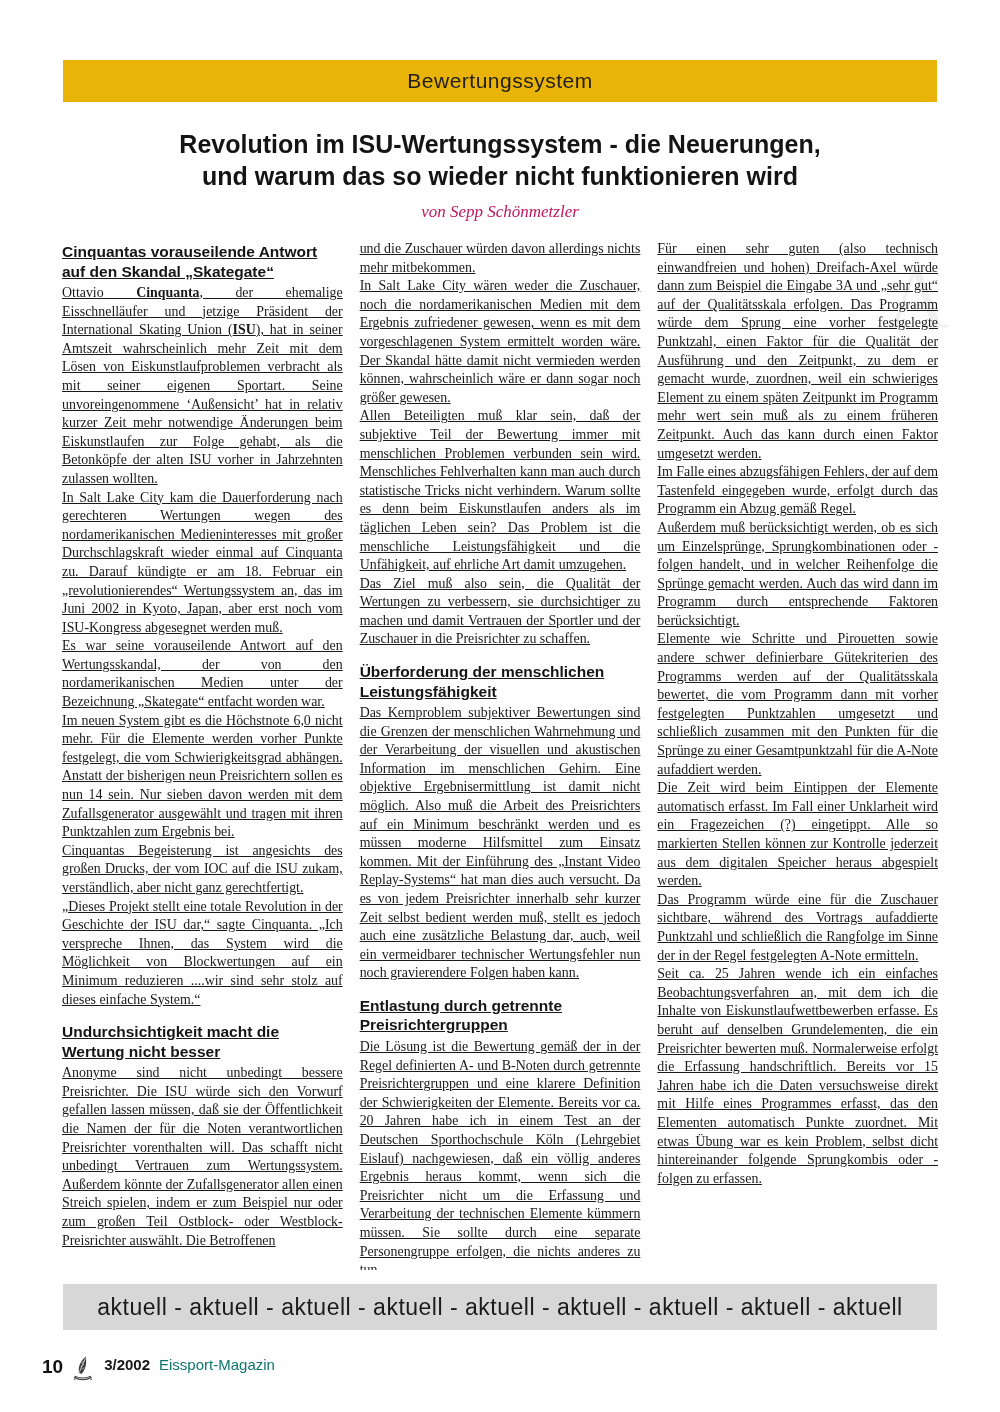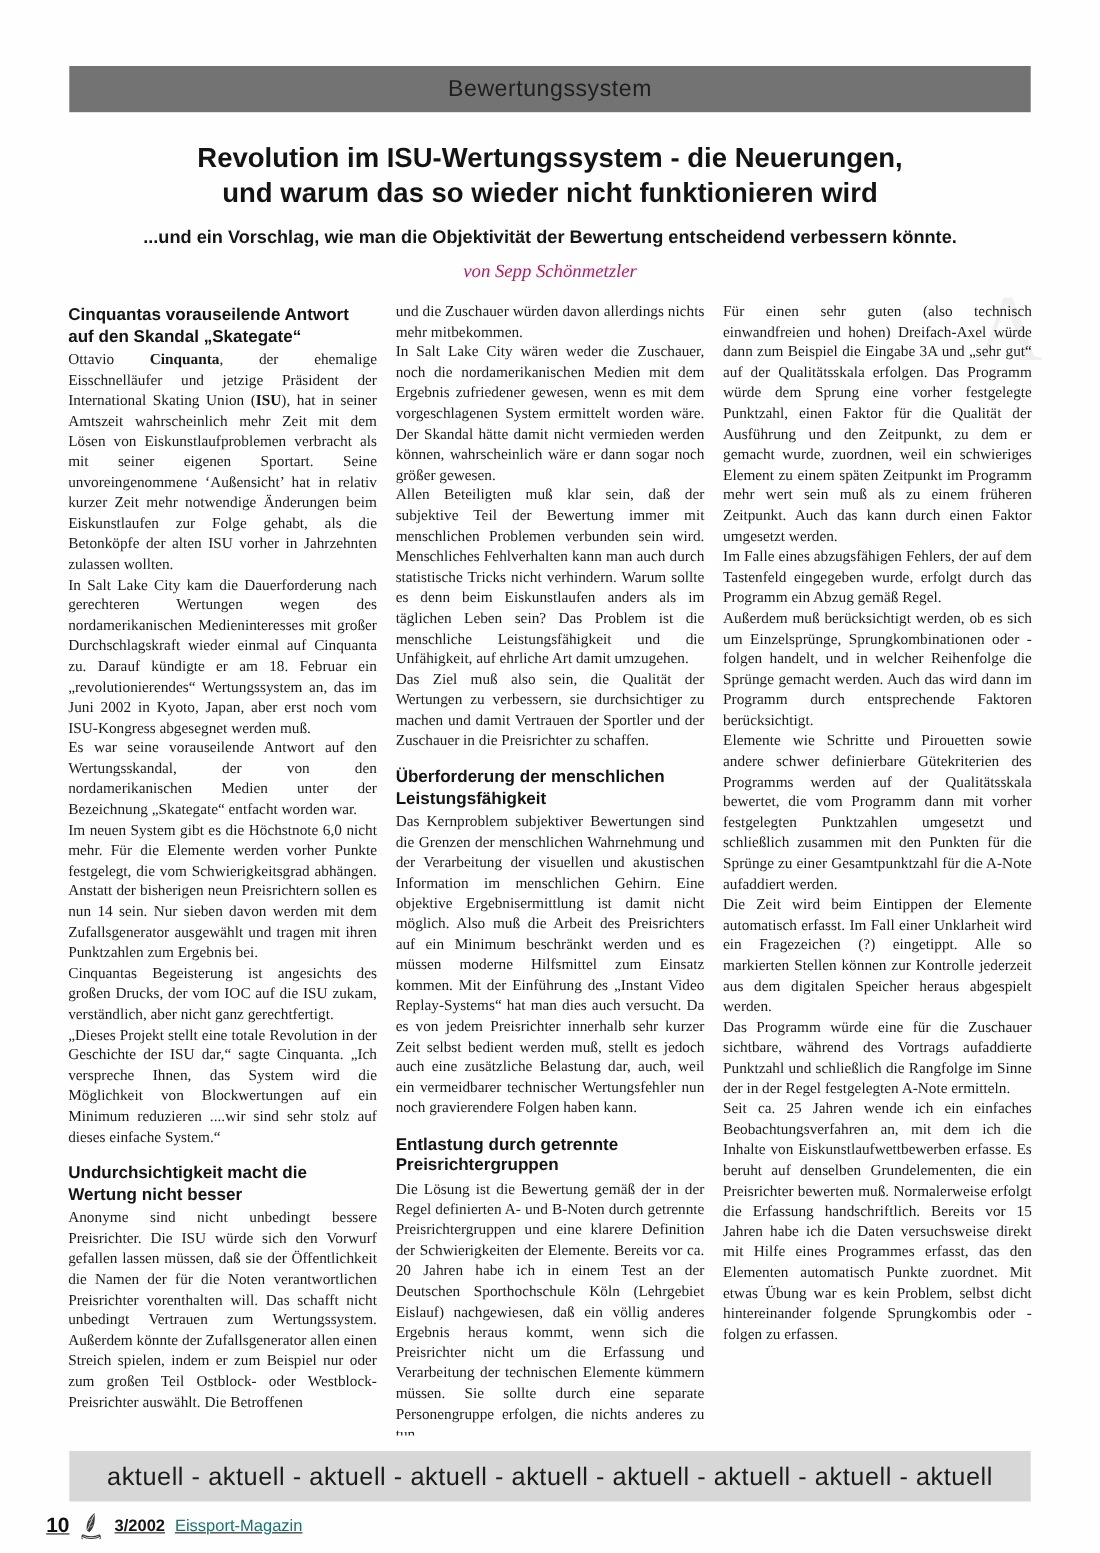--- a/index.html
+++ b/index.html
@@ -5,21 +5,21 @@
   html,body{margin:0;padding:0;}
   body{
     width:1000px;height:1412px;overflow:hidden;position:relative;
     background:#fefefe;color:#1a1a1a;
     font-family:"Liberation Serif",serif;
   }
   .page{width:100%;height:100%;position:relative;}
 
   .section-band{
     margin:60px 63px 4px;height:42px;
-    background:#737373;
+    background:#eab308;
     display:flex;align-items:center;justify-content:center;
   }
   .section-band span{
     font-family:"Liberation Sans",sans-serif;
     font-size:21px;color:#1f1f1f;letter-spacing:.5px;
   }
 
   .watermark{
     position:absolute;right:52px;top:188px;
     font-family:"Liberation Serif",serif;
@@ -38,21 +38,21 @@
     font-weight:bold;font-size:16.5px;line-height:22px;color:#161616;
   }
   .byline{
     margin:9px 0 0;text-align:center;
     font-family:"Liberation Serif",serif;
     font-style:italic;font-size:17px;line-height:22px;color:#be185d;
   }
 
   .columns{
     margin:17px 62px 0;height:1030px;overflow:hidden;
-    display:flex;gap:17px;
+    display:flex;gap:17px;text-decoration:underline;
   }
   .col{
     flex:1 1 0;min-width:0;
     text-align:justify;
     font-size:13.9px;line-height:18.6px;
     hyphens:auto;-webkit-hyphens:auto;
   }
   .col-para{margin:0;}
   .col-heading{
     font-family:"Liberation Sans",sans-serif;
@@ -64,44 +64,42 @@
   .aktuell-band{
     margin:14px 63px 0;height:46px;
     background:#d7d7d7;
     display:flex;align-items:center;justify-content:center;
     font-family:"Liberation Sans",sans-serif;
     font-size:23px;color:#1b1b1b;letter-spacing:.5px;
     white-space:nowrap;
   }
 
   .footer-line{
-    margin:10px 0 0 42px;
-    display:flex;align-items:center;gap:9px;
+    margin:26px 0 0 42px;
+    display:flex;align-items:flex-start;gap:9px;
     font-family:"Liberation Sans",sans-serif;
-    text-decoration:underline;
   }
   .pagenum{font-weight:bold;font-size:19px;color:#111;}
   .logo{display:inline-flex;align-items:flex-end;}
   .issue{font-weight:bold;font-size:15px;color:#161616;}
   .magname{font-size:15px;color:#0f766e;}
 </style>
 </head>
 <body>
 
 <div class="page">
 
   <div class="section-band">
     <span>Bewertungssystem</span>
   </div>
 
   <div class="watermark">A</div>
 
   <h1 class="title"><span>Revolution im ISU-Wertungssystem - die Neuerungen,</span><br><span>und warum das so wieder nicht funktionieren wird</span></h1>
 
-  <div class="subtitle">...und ein Vorschlag, wie man die Objektivität der Bewertung entscheidend verbessern könnte.</div>
 
   <div class="byline">von Sepp Schönmetzler</div>
 
   <div class="columns">
     <div class="col" lang="de">
         <h3 class="col-heading">Cinquantas vorauseilende Antwort auf den Skandal „Skategate“</h3>
         <p class="col-para">Ottavio <b>Cinquanta</b>, der ehemalige Eisschnelläufer und jetzige Präsident der International Skating Union (<b>ISU</b>), hat in seiner Amtszeit wahrscheinlich mehr Zeit mit dem Lösen von Eiskunstlaufproblemen verbracht als mit seiner eigenen Sportart. Seine unvoreingenommene ‘Außensicht’ hat in relativ kurzer Zeit mehr notwendige Änderungen beim Eiskunstlaufen zur Folge gehabt, als die Betonköpfe der alten ISU vorher in Jahrzehnten zulassen wollten.</p>
         <p class="col-para">In Salt Lake City kam die Dauerforderung nach gerechteren Wertungen wegen des nordamerikanischen Medieninteresses mit großer Durchschlagskraft wieder einmal auf Cinquanta zu. Darauf kündigte er am 18. Februar ein „revolutionierendes“ Wertungssystem an, das im Juni 2002 in Kyoto, Japan, aber erst noch vom ISU-Kongress abgesegnet werden muß.</p>
         <p class="col-para">Es war seine vorauseilende Antwort auf den Wertungsskandal, der von den nordamerikanischen Medien unter der Bezeichnung „Skategate“ entfacht worden war.</p>
         <p class="col-para">Im neuen System gibt es die Höchstnote 6,0 nicht mehr. Für die Elemente werden vorher Punkte festgelegt, die vom Schwierigkeitsgrad abhängen. Anstatt der bisherigen neun Preisrichtern sollen es nun 14 sein. Nur sieben davon werden mit dem Zufallsgenerator ausgewählt und tragen mit ihren Punktzahlen zum Ergebnis bei.</p>

